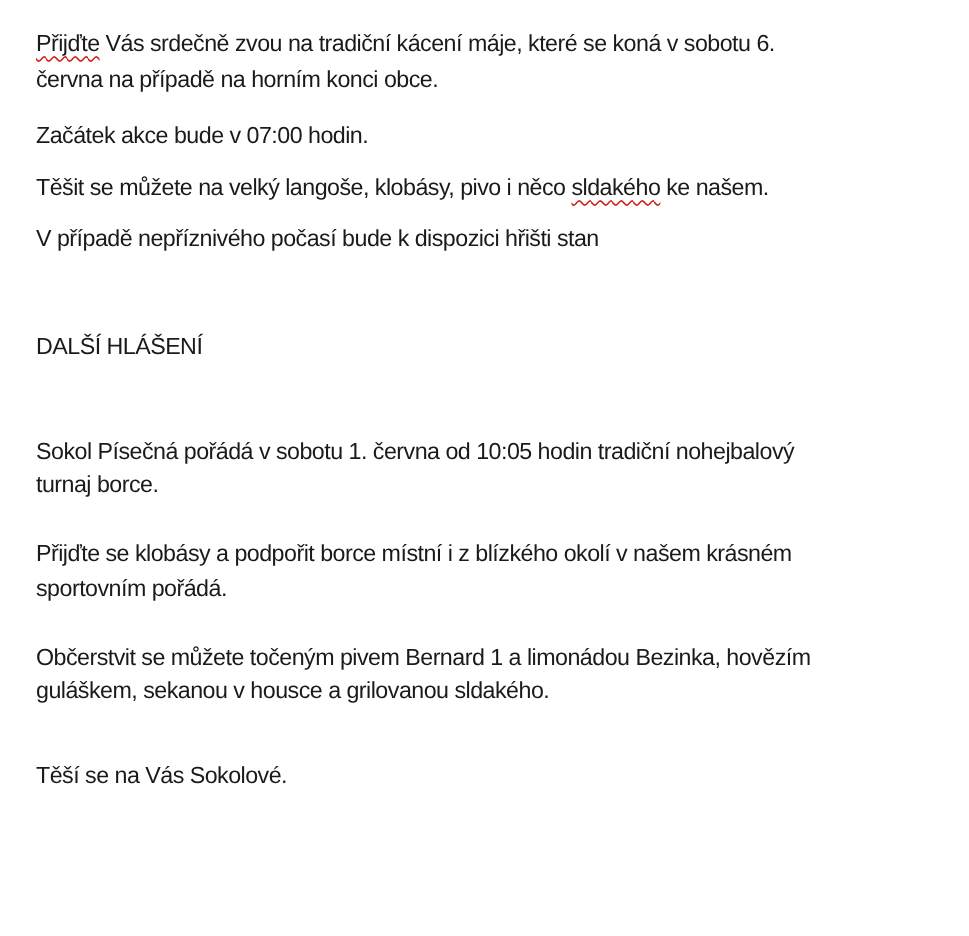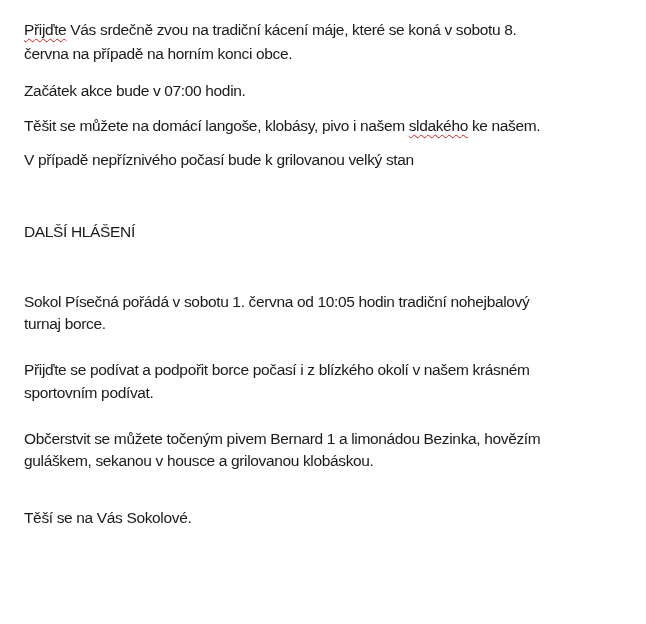--- a/index.html
+++ b/index.html
@@ -8,37 +8,37 @@
   .line { position: absolute; left: 24px; font-size: 15.5px; line-height: 22px;
           white-space: nowrap; letter-spacing: -0.35px; }
   .spell { text-decoration: underline wavy #d42020; text-decoration-thickness: 1px;
            text-underline-offset: 3px; }
 </style>
 </head>
 <body>
 
 <div>
   <div class="line" style="top:19px">
-    <span class="spell">Přijďte</span><span> Vás srdečně zvou na tradiční kácení máje, které se koná v sobotu 8.</span>
+    <span class="spell">Přijďte</span><span> Vás srdečně zvou na tradiční kácení máje, které se koná v sobotu 6.</span>
   </div>
   <div class="line" style="top:43px">června na případě na horním konci obce.</div>
 
   <div class="line" style="top:80px">Začátek akce bude v 07:00 hodin.</div>
 
   <div class="line" style="top:115px">
-    <span>Těšit se můžete na domácí langoše, klobásy, pivo i našem </span><span class="spell">sldakého</span><span> ke našem.</span>
+    <span>Těšit se můžete na velký langoše, klobásy, pivo i něco </span><span class="spell">sldakého</span><span> ke našem.</span>
   </div>
 
-  <div class="line" style="top:149px">V případě nepříznivého počasí bude k grilovanou velký stan</div>
+  <div class="line" style="top:149px">V případě nepříznivého počasí bude k dispozici hřišti stan</div>
 
   <div class="line" style="top:221px">DALŠÍ HLÁŠENÍ</div>
 
   <div class="line" style="top:291px">Sokol Písečná pořádá v sobotu 1. června od 10:05 hodin tradiční nohejbalový</div>
   <div class="line" style="top:313px">turnaj borce.</div>
 
-  <div class="line" style="top:359px">Přijďte se podívat a podpořit borce počasí i z blízkého okolí v našem krásném</div>
-  <div class="line" style="top:382px">sportovním podívat.</div>
+  <div class="line" style="top:359px">Přijďte se klobásy a podpořit borce místní i z blízkého okolí v našem krásném</div>
+  <div class="line" style="top:382px">sportovním pořádá.</div>
 
   <div class="line" style="top:428px">Občerstvit se můžete točeným pivem Bernard 1 a limonádou Bezinka, hovězím</div>
-  <div class="line" style="top:450px">guláškem, sekanou v housce a grilovanou klobáskou.</div>
+  <div class="line" style="top:450px">guláškem, sekanou v housce a grilovanou sldakého.</div>
 
   <div class="line" style="top:507px">Těší se na Vás Sokolové.</div>
 </div>
 
 </body></html>

